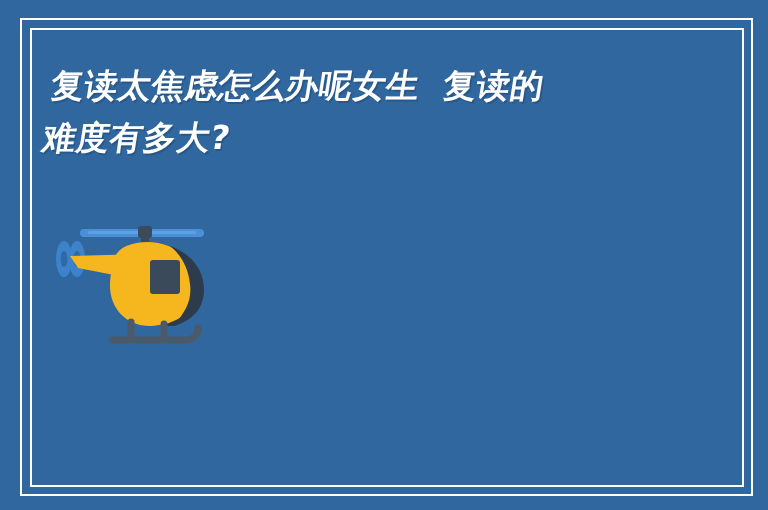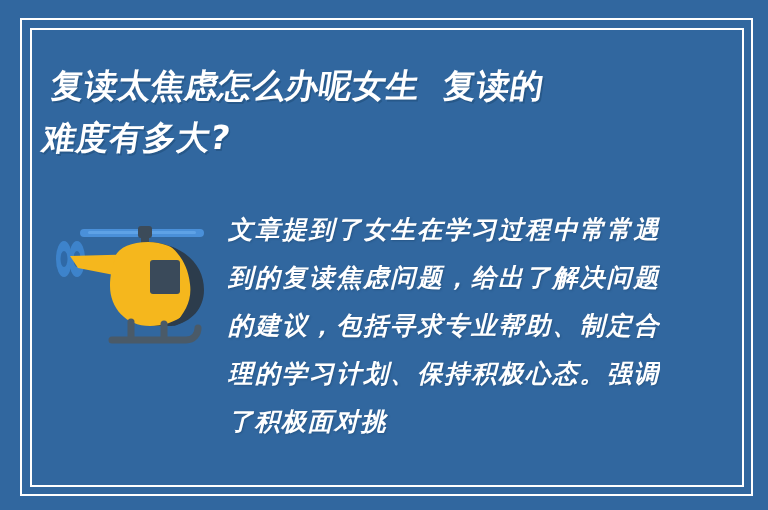--- a/index.html
+++ b/index.html
@@ -131,15 +131,14 @@
       <rect x="98" y="48" width="30" height="34" rx="3" fill="#3a4a5a"></rect>
 
       <g fill="none" stroke="#4a5a68" stroke-width="7" stroke-linecap="round">
         <line x1="79" y1="110" x2="79" y2="126"></line>
         <line x1="112" y1="112" x2="112" y2="126"></line>
         <path d="M60 128 L134 128 C142 128 146 122 146 116"></path>
       </g>
     </svg>
   </div>
 
-  <div class="summary">文章提到了女生在学习过程中常常遇到的复读焦虑问题，给出了解决问题的建议，包括寻求专业帮助、制定合理的学习计划、保持积极心态。强调了积极面对挑</div>
 
 </div>
 
 </body></html>

